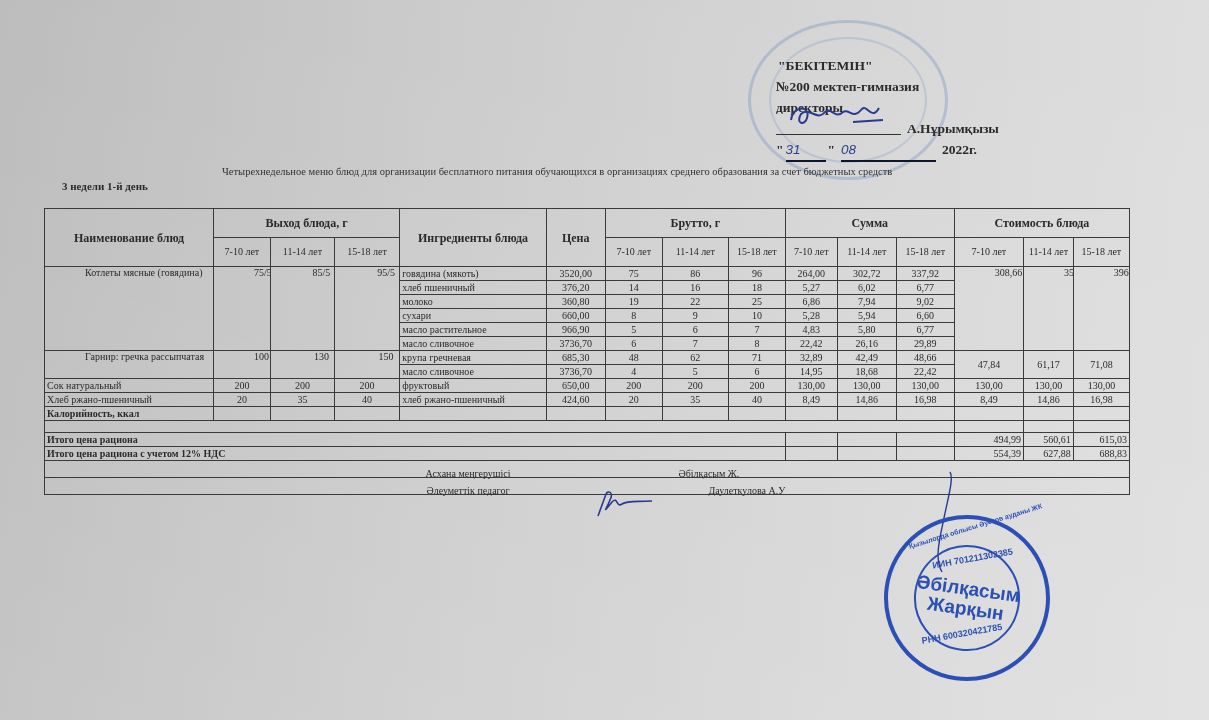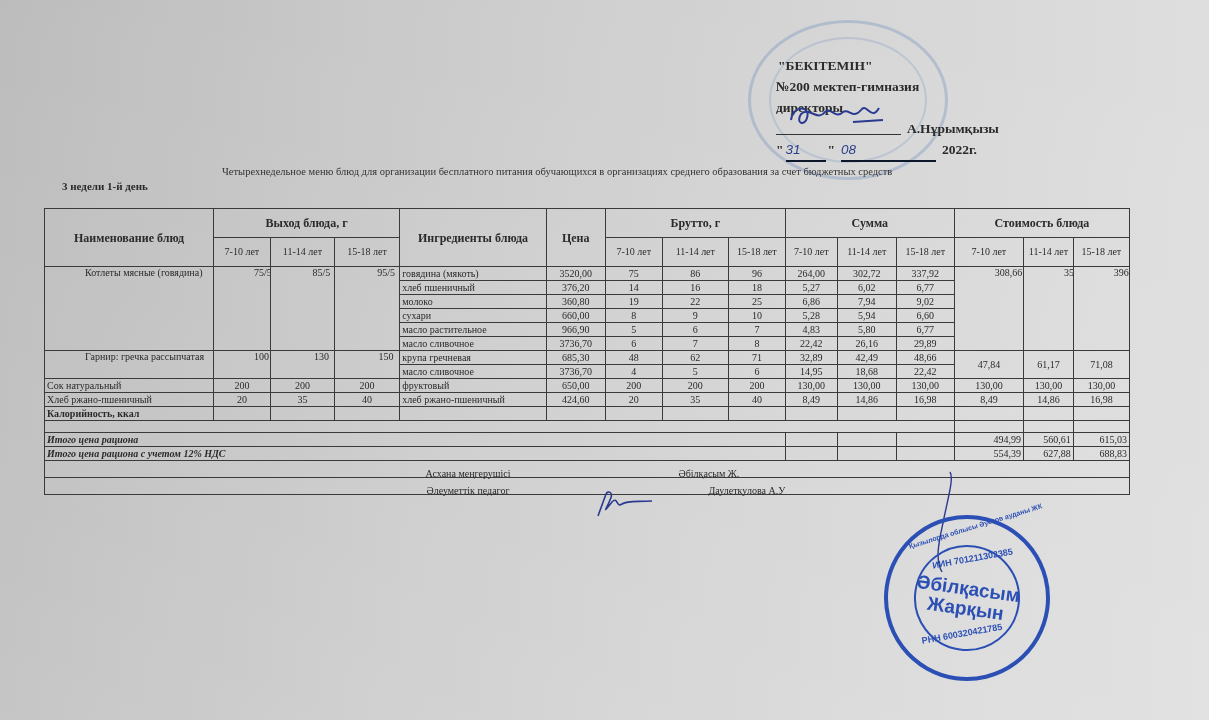--- a/index.html
+++ b/index.html
@@ -21,21 +21,21 @@
   table.menu th{font-weight:bold;font-size:12px;text-align:center;}
   table.menu tr.h1 th{height:28px;}
   table.menu tr.h2 th{height:28px;font-weight:normal;font-size:10px;}
   table.menu td.num{text-align:center;}
   table.menu td.left{text-align:left;}
   table.menu td.right{text-align:right;}
   table.menu td.top{vertical-align:top;padding-left:40px;}
   table.menu td.mid{vertical-align:middle;}
   table.menu tr.blank td{height:11px;}
   table.menu td.bold{font-weight:bold;}
-  table.menu td.italic-b{font-weight:bold;font-style:italic;}
+  table.menu td.italic-b{font-weight:bold;}
   table.menu tr.sign td{height:16px;}
   .stamp{position:absolute;left:884px;top:515px;width:166px;height:166px;border-radius:50%;border:4px solid #2b4fb5;box-sizing:border-box;transform:rotate(8deg);color:#2b4fb5;font-family:"Liberation Sans",sans-serif;}
   .stamp .inner{position:absolute;left:26px;top:26px;right:26px;bottom:26px;border-radius:50%;border:2px solid #2b4fb5;}
   .stamp .name{position:absolute;left:0;right:0;top:60px;text-align:center;font-weight:bold;font-size:19px;line-height:20px;}
   .stamp .inn{position:absolute;left:0;right:0;top:34px;text-align:center;font-size:9px;font-weight:bold;transform:rotate(-18deg);}
   .stamp .rnn{position:absolute;left:0;right:0;top:110px;text-align:center;font-size:9px;font-weight:bold;transform:rotate(-18deg);}
   .stamp .ring{position:absolute;left:8px;top:3px;font-size:7px;font-weight:bold;transform:rotate(-25deg);white-space:nowrap;}
 </style>
 </head>
 <body>

